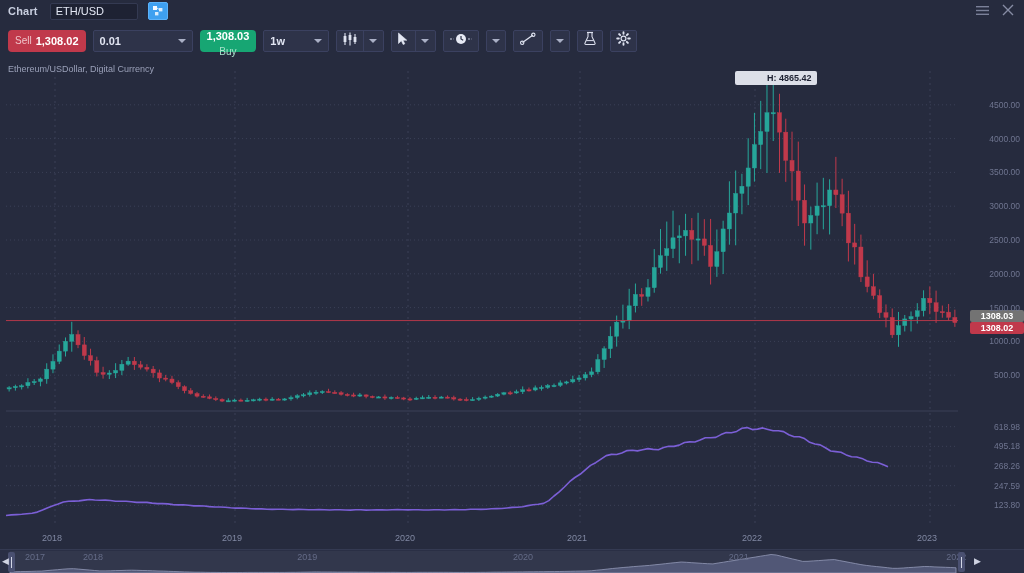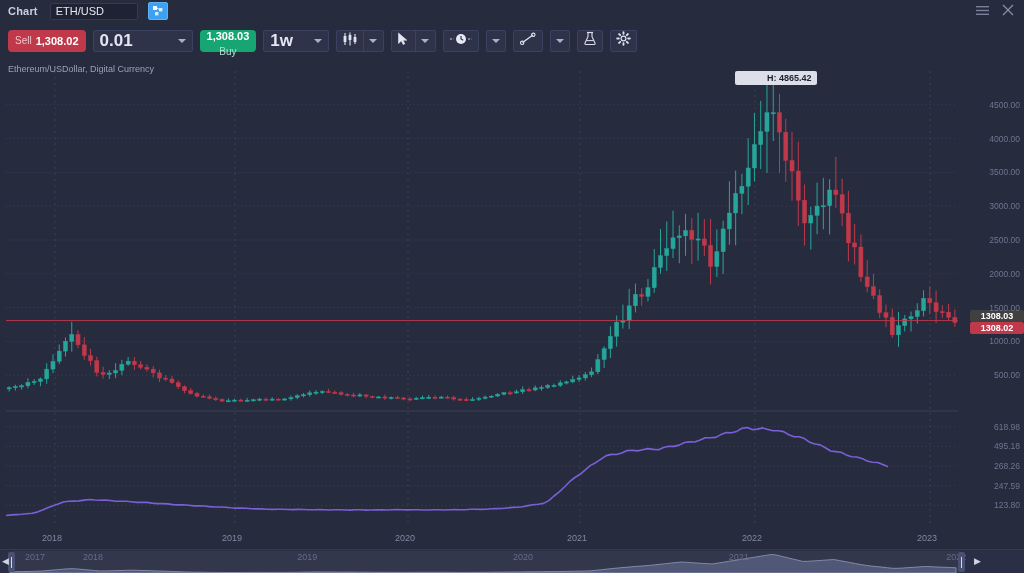--- a/index.html
+++ b/index.html
@@ -44,21 +44,21 @@
     padding:0 7px; font-size:11px; font-weight:bold; color:#fff;
   }
   .btn-sell { background:#c0394b; }
   .btn-buy  { background:#17a673;flex-direction:column; }
   .btn-sell .lt, .btn-buy .lt { font-weight:normal; color:#efc4ca; font-size:10px; }
   .btn-buy .lt { color:#a9e3cb; }
 
   .combo {
     height:22px; min-width:96px; background:#2e3349; border:1px solid #3b4160;
     border-radius:2px; display:flex; align-items:center; justify-content:space-between;
-    padding:0 6px; color:#e2e6f3; font-size:17px; font-weight:bold;
+    padding:0 6px; color:#e2e6f3; font-size:11px; font-weight:bold;
   }
   .combo.small { min-width:66px; }
   .caret { width:0;height:0;border-left:4px solid transparent;border-right:4px solid transparent;
            border-top:4px solid #aab0c6; margin-left:8px; }
 
   .iconbtn {
     height:22px; background:#2e3349; border:1px solid #3b4160; border-radius:2px;
     display:flex; align-items:center; padding:0 5px; gap:5px;
   }
   .iconbtn.split { padding-right:2px; }
@@ -72,21 +72,21 @@
   .legend { position:absolute; left:8px; top:5px; font-size:9px; color:#9aa0b8; }
   .pricelabel { position:absolute; font-size:8.5px; color:#6f7590; }
   .hmark {
     position:absolute; background:#dcdfe8; color:#1c2031; font-size:9px; font-weight:bold;
     padding:2px 5px; border-radius:2px; white-space:nowrap;
   }
   .badge {
     position:absolute; right:0; font-size:9px; font-weight:bold; color:#fff;
     padding:1px 4px; border-radius:2px; width:54px; text-align:center;
   }
-  .badge.bid { background:#404040; }
+  .badge.bid { background:#737373; }
   .badge.ask { background:#c0394b; }
 
   
   .timeaxis { position:absolute; left:0; top:530px; width:1024px; height:20px; background:#262b3e; }
   .tlabel2 { position:absolute; font-size:9px; color:#8189a3; top:3px; }
 
   
   .navigator {
     position:absolute; left:0; top:549px; width:1024px; height:24px;
     background:#2a2f45; border-top:1px solid #343a52;

